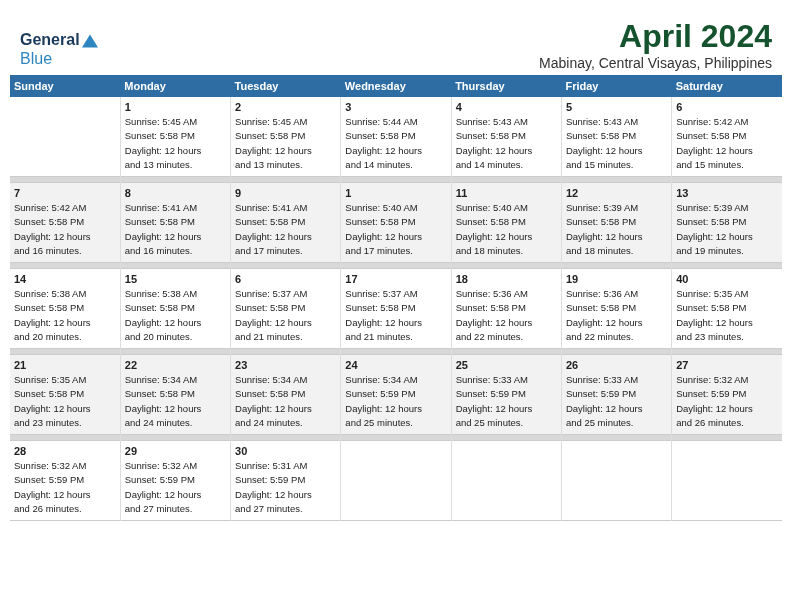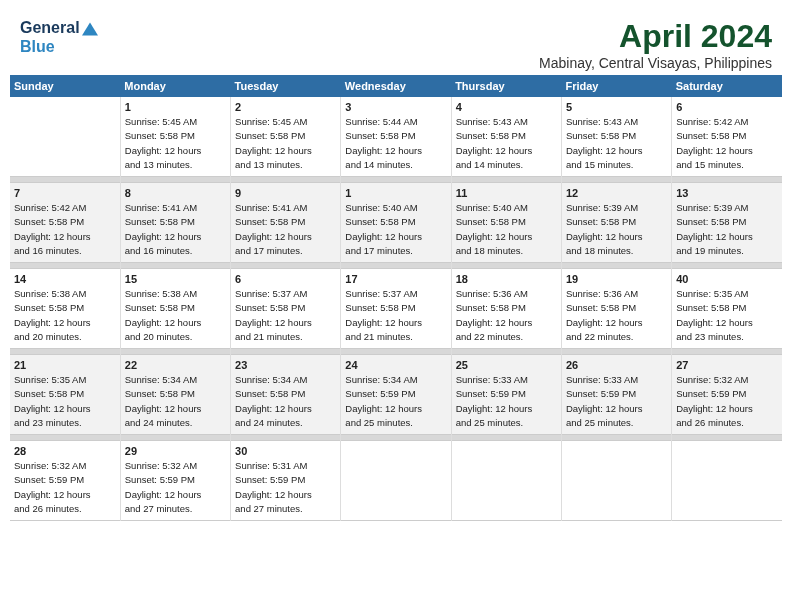--- a/index.html
+++ b/index.html
@@ -12,20 +12,21 @@
     }
     .header {
       display: flex;
       justify-content: space-between;
       align-items: flex-start;
       padding: 8px 10px 4px 10px;
     }
     .logo {
       display: flex;
       align-items: flex-end;
+      margin-top: 12px;
     }
     .title-section {
       text-align: right;
     }
     .month-title {
       font-size: 32px;
       font-weight: bold;
       color: #14532d;
     }
     .location-title {
@@ -85,21 +86,21 @@
 <body>
 
 <div class="header">
   <div class="logo">
     <div>
       <div style="font-size:16px; font-weight:bold; color:#1a3a5c; line-height:1.2;">
         General<svg width="16" height="14" viewBox="0 0 20 16" style="vertical-align:middle; margin-left:2px;" fill="#2e86c1">
             <polygon points="10,0 20,16 0,16"></polygon>
           </svg>
       </div>
-      <div style="font-size:16px; font-weight:bold; color:#2e86c1; line-height:1.2;">Blue</div>
+      <div style="font-size:16px; font-weight:normal; color:#2e86c1; line-height:1.2;">Blue</div>
     </div>
   </div>
   <div class="title-section">
     <div class="month-title">April 2024</div>
     <div class="location-title">Mabinay, Central Visayas, Philippines</div>
   </div>
 </div>
 
 <table>
   <thead>

